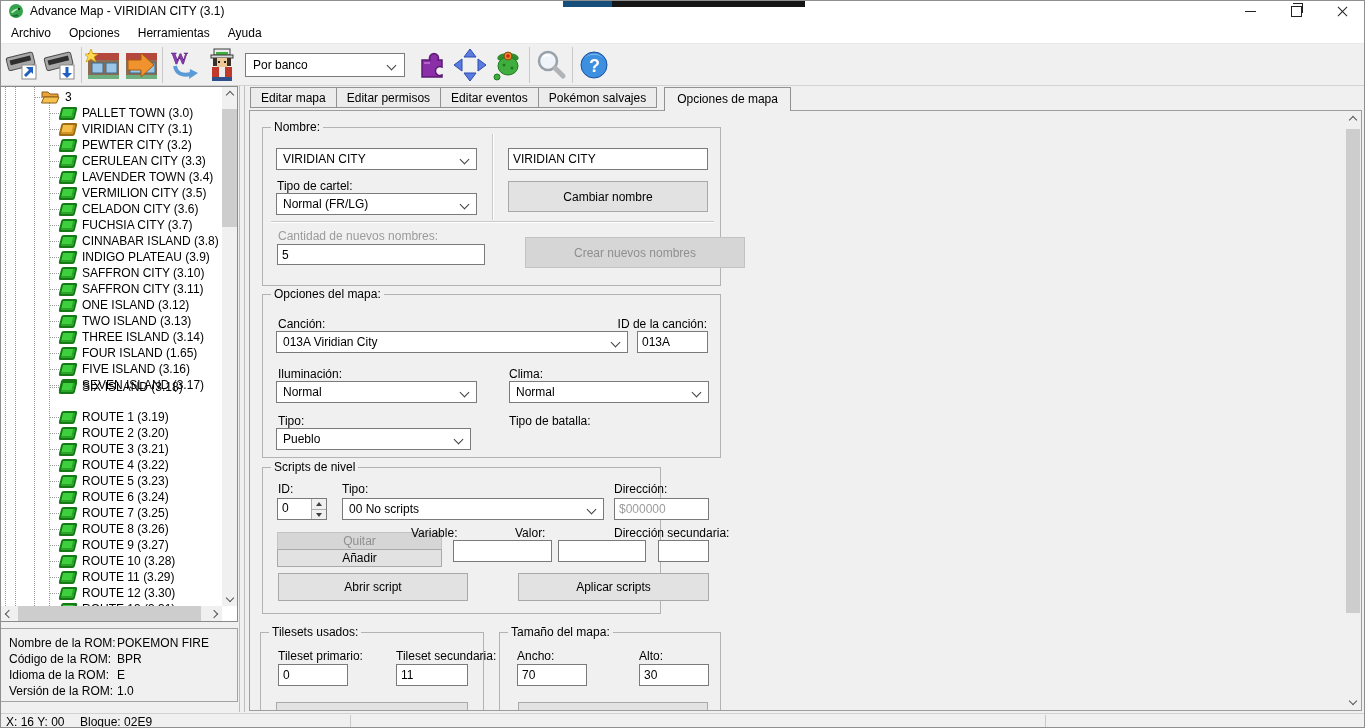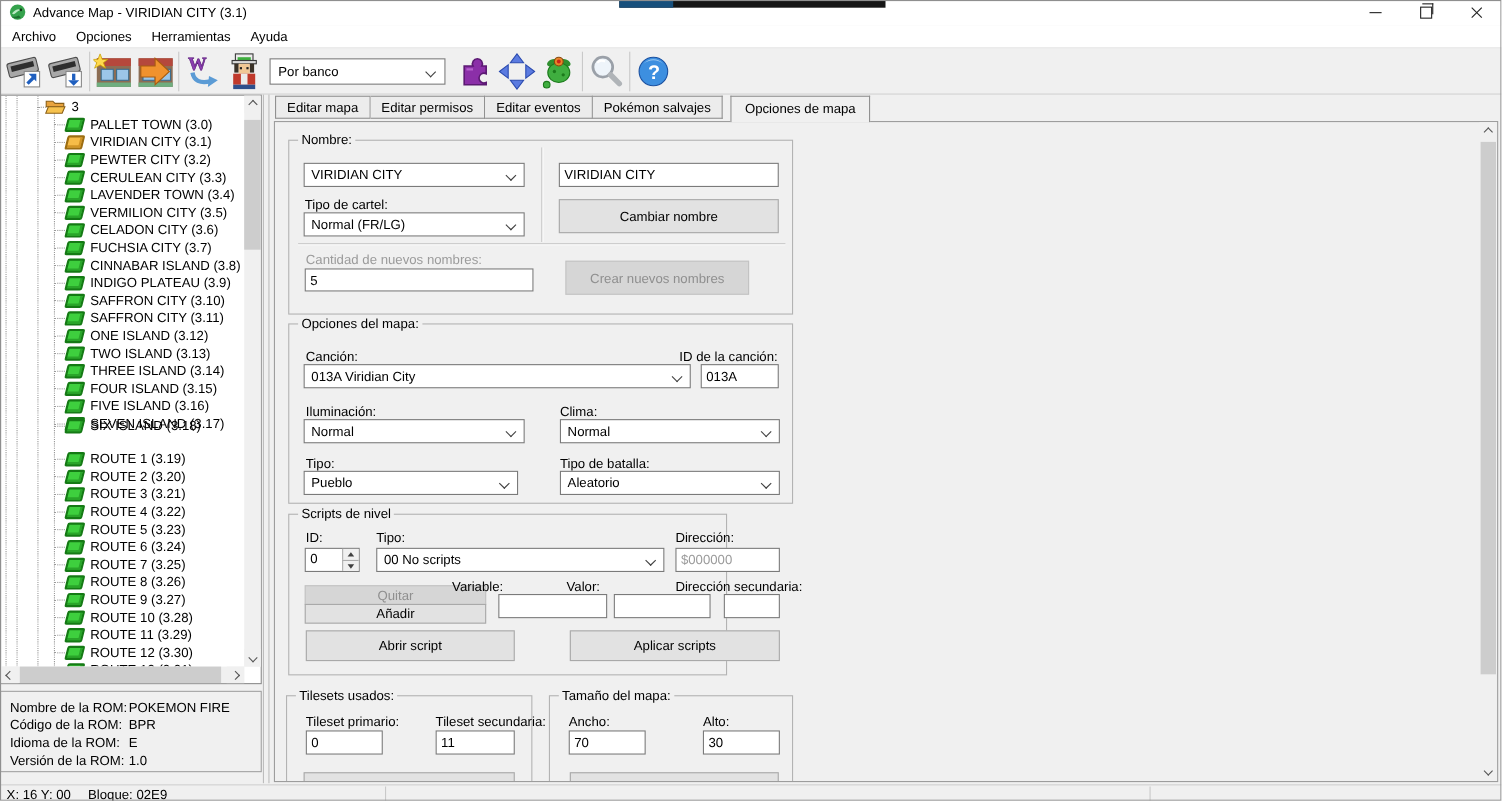--- a/index.html
+++ b/index.html
@@ -345,21 +345,21 @@
         <span class="tlab">TWO ISLAND (3.13)</span>
       </div>
       <div class="trow" style="top: 242px;">
         <span class="stub"></span>
         <span class="mapicon"></span>
         <span class="tlab">THREE ISLAND (3.14)</span>
       </div>
       <div class="trow" style="top: 258px;">
         <span class="stub"></span>
         <span class="mapicon"></span>
-        <span class="tlab">FOUR ISLAND (3.15)</span>
+        <span class="tlab">FOUR ISLAND (1.65)</span>
       </div>
       <div class="trow" style="top: 274px;">
         <span class="stub"></span>
         <span class="mapicon"></span>
         <span class="tlab">FIVE ISLAND (3.16)</span>
       </div>
       <div class="trow" style="top: 290px;">
         <span class="stub"></span>
         <span class="mapicon"></span>
         <span class="tlab">SEVEN ISLAND (3.17)</span>
@@ -488,21 +488,21 @@
     <input class="inp" style="left: 245px; top: 20px; width: 200px; height: 22px;" value="VIRIDIAN CITY">
     <span class="lbl" style="left:14px;top:51px">Tipo de cartel:</span>
     <div class="combo" style="left:13px;top:65px;width:201px;height:22px">
       <span>Normal (FR/LG)</span>
       <span class="chv down"></span>
     </div>
     <div class="btn" style="left:245px;top:53px;width:200px;height:31px">Cambiar nombre</div>
     <div class="etch-h" style="left:8px;top:93px;width:443px"></div>
     <span class="lbl dim" style="left:15px;top:101px">Cantidad de nuevos nombres:</span>
     <input class="inp" style="left: 14px; top: 116px; width: 208px; height: 21px;" value="5">
-    <div class="btn disabled" style="left:251px;top:109px;width:167px;height:31px">Crear nuevos nombres</div>
+    <div class="btn disabled" style="left:262px;top:109px;width:220px;height:31px">Crear nuevos nombres</div>
   </div>
 
   <div class="gbox" style="left:12px;top:183px;width:459px;height:164px">
     <span class="legend">Opciones del mapa:</span>
     <span class="lbl" style="left:15px;top:22px">Canción:</span>
     <div class="combo" style="left:13px;top:36px;width:352px;height:22px">
       <span>013A Viridian City</span>
       <span class="chv down"></span>
     </div>
     <span class="lbl" style="right:13px;top:22px">ID de la canción:</span>
@@ -516,24 +516,20 @@
     <div class="combo" style="left:246px;top:86px;width:200px;height:22px">
       <span>Normal</span>
       <span class="chv down"></span>
     </div>
     <span class="lbl" style="left:15px;top:119px">Tipo:</span>
     <div class="combo" style="left:13px;top:133px;width:195px;height:22px">
       <span>Pueblo</span>
       <span class="chv down"></span>
     </div>
     <span class="lbl" style="left:246px;top:119px">Tipo de batalla:</span>
-    <div class="combo" style="left:246px;top:133px;width:200px;height:22px">
-      <span>Aleatorio</span>
-      <span class="chv down"></span>
-    </div>
   </div>
 
   <div class="gbox" style="left:12px;top:356px;width:399px;height:147px">
     <span class="legend">Scripts de nivel</span>
     <span class="lbl" style="left:15px;top:14px">ID:</span>
     <div class="spin" style="left:14px;top:30px;width:50px;height:22px">
       <span class="val">0</span>
       <div class="spin-btns">
         <div class="sb2" style="top:0">
             <span class="tri-up"></span>

